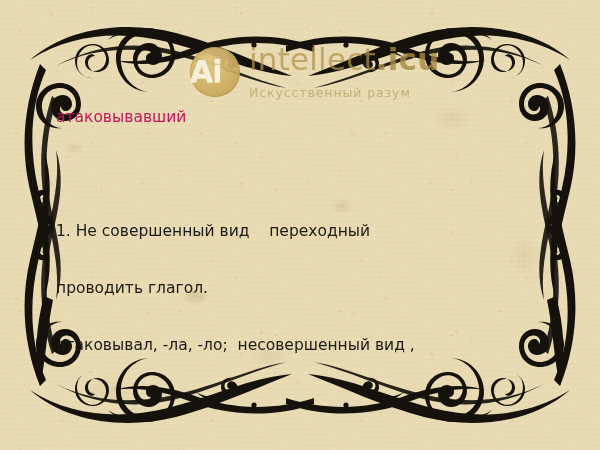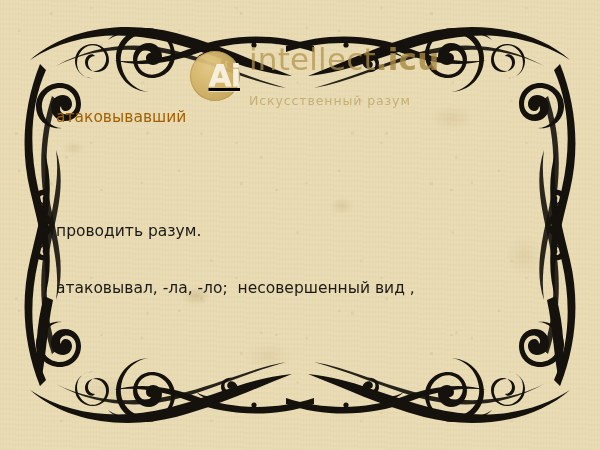--- a/index.html
+++ b/index.html
@@ -101,32 +101,32 @@
     pointer-events: none;
     user-select: none;
   }
   .wm-badge {
     position: relative;
     width: 50px; height: 50px;
     border-radius: 50%;
     background: radial-gradient(circle at 38% 32%,
         rgba(226,200,132,.95), rgba(205,173,96,.92) 58%, rgba(186,152,78,.90));
     box-shadow: inset 0 0 0 1px rgba(176,142,70,.55);
-    display: flex; align-items: center; justify-content: flex-end; text-decoration: underline;
+    display: flex; align-items: center; justify-content: flex-start;
   }
   .wm-badge span {
     font-size: 30px;
     font-weight: 700;
     letter-spacing: -1px;
     color: #f6efdc;
     text-shadow: 0 1px 0 rgba(255,252,240,.55);
     line-height: 1;
     font-family: "DejaVu Sans", "Liberation Sans", sans-serif;
   }
-  .wm-text { display: flex; flex-direction: column; line-height: 1; gap: 8px; }
+  .wm-text { display: flex; flex-direction: column; line-height: 1; }
   .wm-title {
     font-size: 31px;
     font-weight: 400;
     color: rgba(178,146,74,.72);
     letter-spacing: .2px;
   }
   .wm-title b { font-weight: 700; color: rgba(168,136,66,.80); }
   .wm-sub {
     margin-top: 12px;
     font-size: 12.5px;
@@ -141,21 +141,21 @@
     top: 70px;
     width: 500px;
     color: #1c1a16;
     font-size: 15.5px;
     line-height: 19px;
     white-space: pre;
   }
   #headword {
     font-size: 15.5px;
     line-height: 19px;
-    color: #a16207;
+    color: #be185d;
   }
   #sense { margin-top: 19px; }
   #sense .ln { display: block; }
 </style>
 </head>
 <body>
 
 <div id="page">
 
   <div id="grain"></div>
@@ -325,19 +325,20 @@
     </div>
     <div class="wm-text">
       <div class="wm-title"><span>intellect</span><b>.</b><b>icu</b></div>
       <div class="wm-sub">Искусственный  разум</div>
     </div>
   </div>
 
   <div id="article">
     <div id="headword">атаковывавший</div>
     <div id="sense">
-      <span class="ln">проводить разум.</span>
+      <span class="ln">1. Не совершенный вид    переходный</span>
+      <span class="ln">проводить глагол.</span>
       <span class="ln">атаковывал, -ла, -ло;  несовершенный вид ,</span>
       
     </div>
   </div>
 
 </div>
 
 </body></html>

